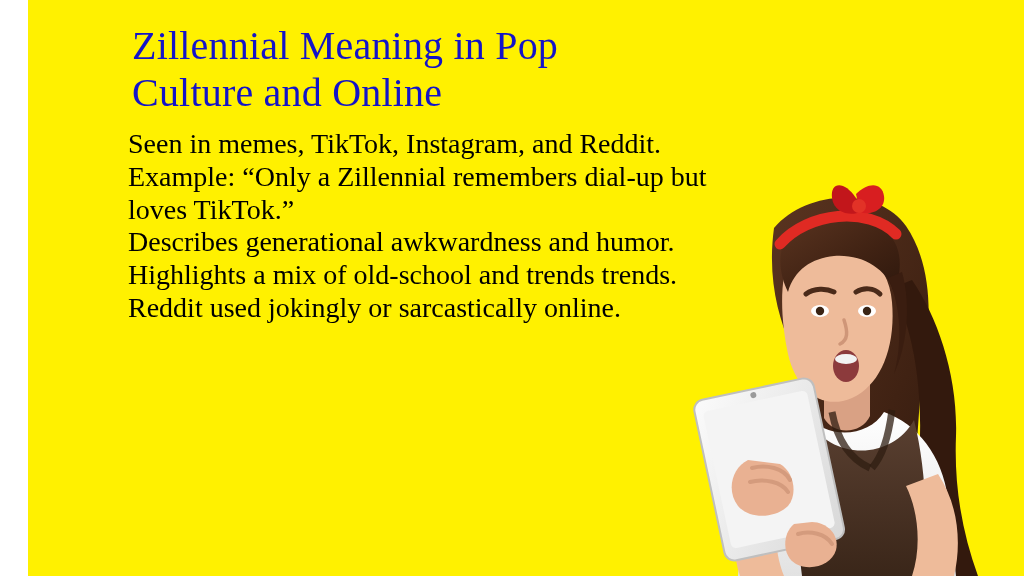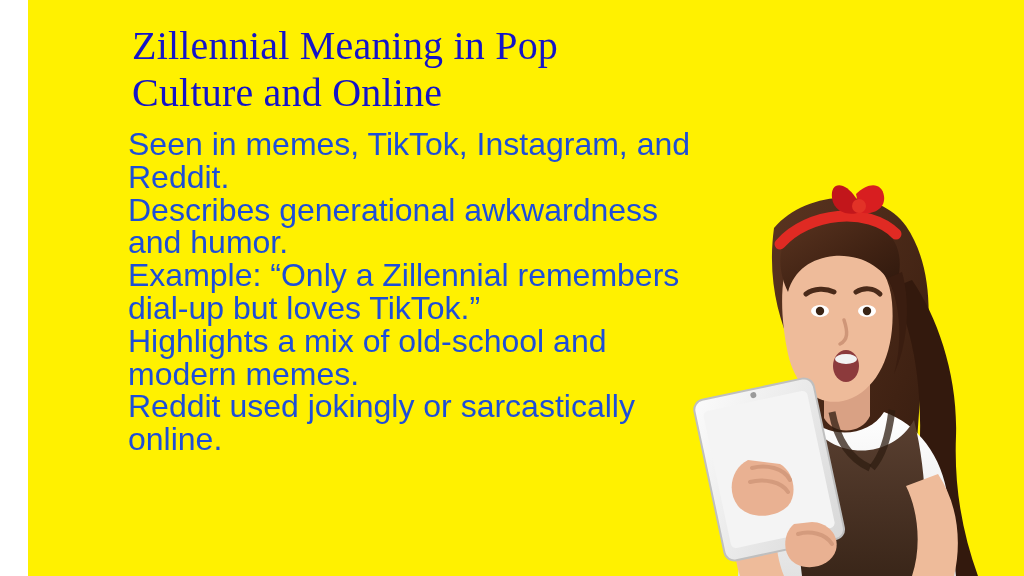--- a/index.html
+++ b/index.html
@@ -31,24 +31,24 @@
     font-family: "Liberation Serif", serif;
     font-weight: normal;
     letter-spacing: 0.2px;
     white-space: pre-line;
   }
   .body-text {
     position: absolute;
     left: 100px;
     top: 128px;
     width: 580px;
-    font-size: 32px;
+    font-size: 28px;
     line-height: 32.8px;
-    color: #1d4ed8;
-    font-family: Liberation Sans, sans-serif;
+    color: #000000;
+    font-family: Liberation Serif, serif;
   }
   .body-line {
     white-space: pre-wrap;
   }
 
   
   .photo {
     position: absolute;
     left: 628px;
     top: 168px;
@@ -62,23 +62,23 @@
 </head>
 <body>
 
 <div class="slide">
 
   <div class="title">Zillennial Meaning in Pop
 Culture and Online</div>
 
   <div class="body-text">
     <div class="body-line">Seen in memes, TikTok, Instagram, and Reddit.</div>
+    <div class="body-line">Example: “Only a Zillennial remembers dial-up but loves TikTok.”</div>
     <div class="body-line">Describes generational awkwardness and humor.</div>
-    <div class="body-line">Example: “Only a Zillennial remembers dial-up but loves TikTok.”</div>
-    <div class="body-line">Highlights a mix of old-school and modern memes.</div>
+    <div class="body-line">Highlights a mix of old-school and trends trends.</div>
     <div class="body-line">Reddit used jokingly or sarcastically online.</div>
   </div>
 
   <div class="photo">
     <svg width="396" height="408" viewBox="0 0 396 408" xmlns="http://www.w3.org/2000/svg">
       <defs>
         <linearGradient id="hairGrad" x1="0" y1="0" x2="1" y2="1">
           <stop offset="0%" stop-color="#5a3420"></stop>
           <stop offset="60%" stop-color="#402213"></stop>
           <stop offset="100%" stop-color="#2e180d"></stop>

